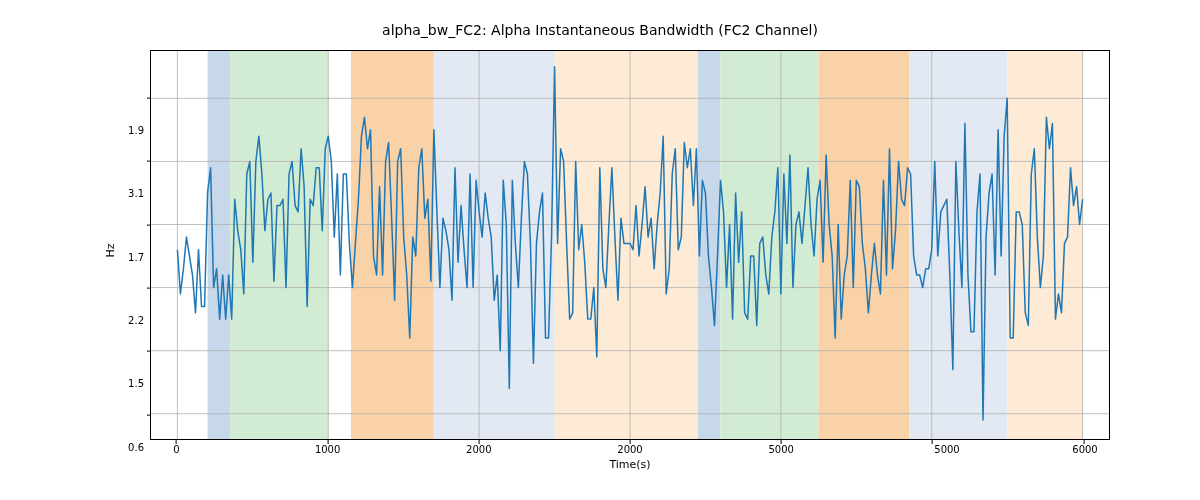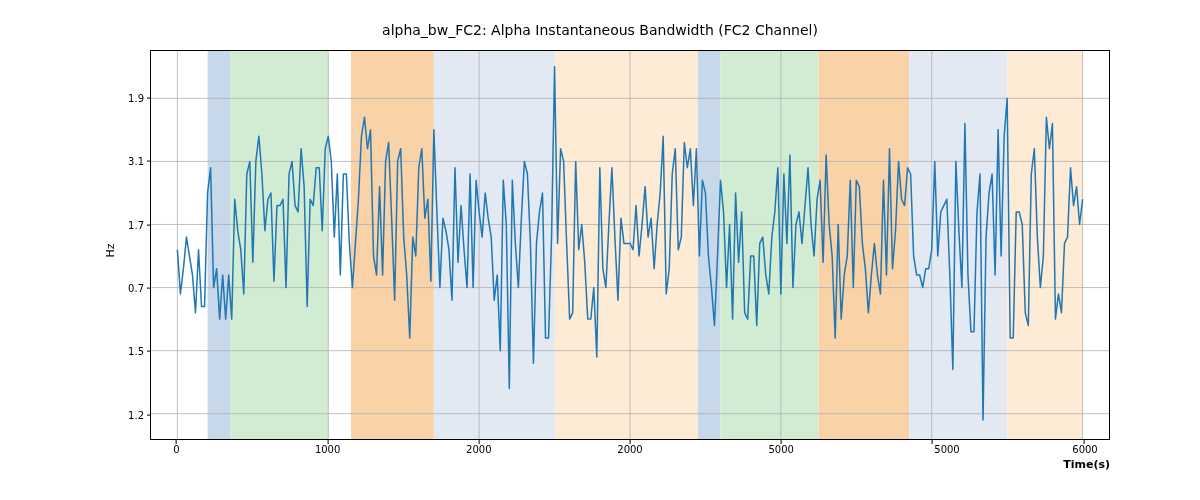--- a/index.html
+++ b/index.html
@@ -49,20 +49,21 @@
     stroke-width: 0.8;
   }
   .ytick-label {
     position: absolute;
     right: 968px; 
     transform: translateY(-50%);
     font-size: 10px;
     left: 0;
     text-align: right;
     width: 144px;
+    margin-top: 32px;
   }
   .xtick-label {
     position: absolute;
     top: 444px;
     transform: translateX(-50%);
     font-size: 10px;
     text-align: center;
   }
   .tickmark-y {
     position: absolute;
@@ -92,42 +93,41 @@
   }
   .ylabel span {
     transform: rotate(-90deg);
     font-size: 11px;
     white-space: nowrap;
   }
   .xlabel {
     position: absolute;
     left: 150px;
     width: 960px;
-    text-align: right;
+    text-align: center;
     top: 458px;
     font-size: 11px;
-    font-weight: bold;
   }
 </style>
 </head>
 <body>
 
 <div class="figure">
 
   <div class="title">alpha_bw_FC2: Alpha Instantaneous Bandwidth (FC2 Channel)</div>
 
   <div class="ylabel">
     <span>Hz</span>
   </div>
 
   <div class="xlabel">Time(s)</div>
 
-  <div class="ytick-label" style="top:414.7px">1.2</div>
+  <div class="ytick-label" style="top:414.7px">0.6</div>
   <div class="ytick-label" style="top:351.3px">1.5</div>
-  <div class="ytick-label" style="top:287.9px">0.7</div>
+  <div class="ytick-label" style="top:287.9px">2.2</div>
   <div class="ytick-label" style="top:224.5px">1.7</div>
   <div class="ytick-label" style="top:161.1px">3.1</div>
   <div class="ytick-label" style="top:97.7px">1.9</div>
 
   <div class="tickmark-y" style="top:414.7px"></div>
   <div class="tickmark-y" style="top:351.3px"></div>
   <div class="tickmark-y" style="top:287.9px"></div>
   <div class="tickmark-y" style="top:224.5px"></div>
   <div class="tickmark-y" style="top:161.1px"></div>
   <div class="tickmark-y" style="top:97.7px"></div>

